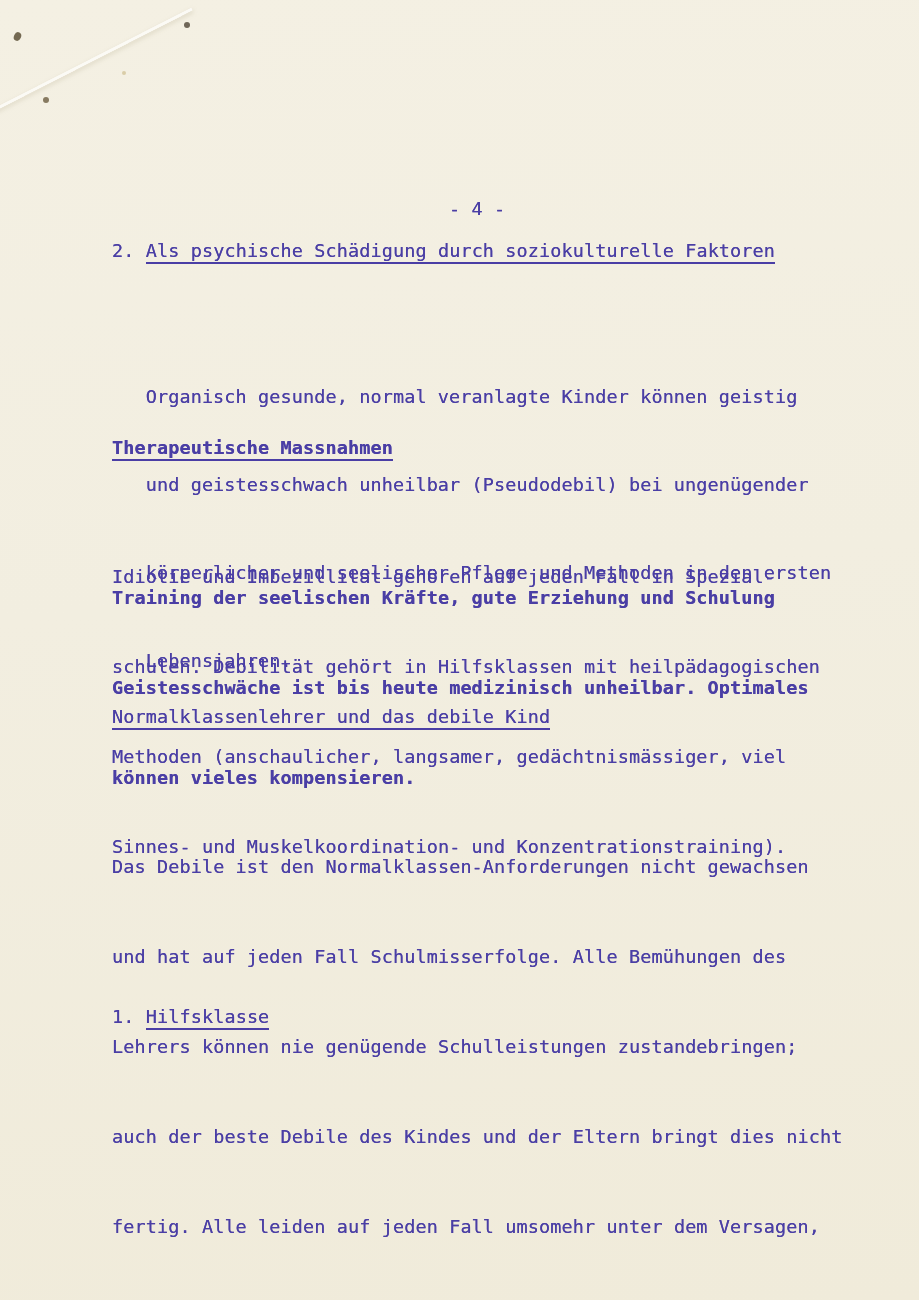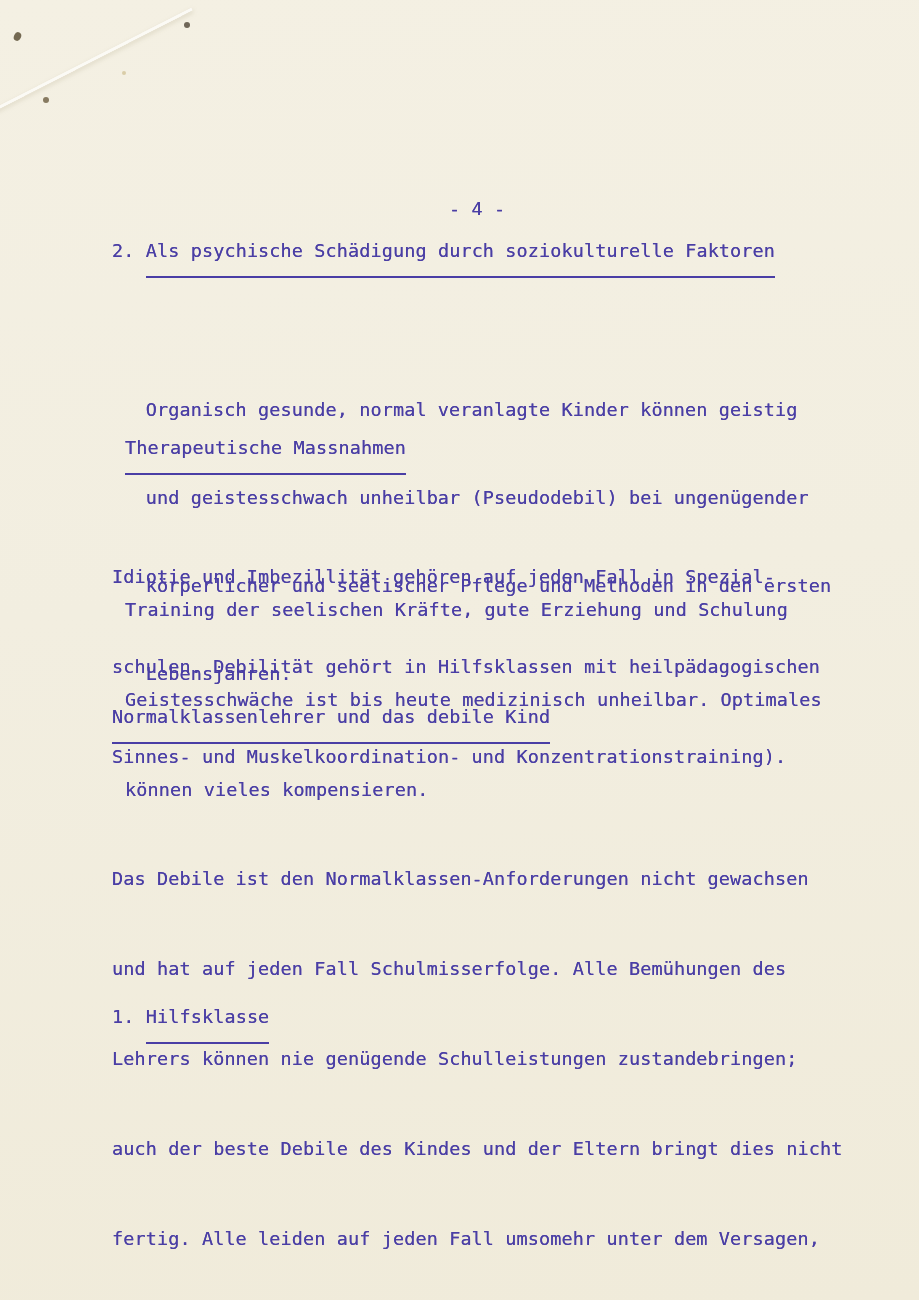--- a/index.html
+++ b/index.html
@@ -14,27 +14,27 @@
     letter-spacing: 0.1px;
     color: #4a3ea5;
     text-shadow: 0 0 0.5px rgba(72,60,163,0.85);
   }
   .block { position: absolute; white-space: pre; }
   .line  { white-space: pre; }
   .underlined {
     display: inline-block;
     line-height: 1.1;
     border-bottom: 2px solid currentColor;
-    padding-bottom: 15px;
+    padding-bottom: 1px;
   }
   .indent { padding-left: 33.7px; }
 
   .pagenum   { left: 449px; top: 136px; line-height: 29px; }
   .sec-two   { left: 112px; top: 177px; line-height: 29.3px; }
-  .sec-ther  { left: 125px; top: 373px; line-height: 30px; }
+  .sec-ther  { left: 112px; top: 373px; line-height: 30px; font-weight: bold; }
   .sec-idio  { left: 112px; top: 502px; line-height: 30px; }
   .sec-norm  { left: 112px; top: 642px; line-height: 30px; }
   .sec-hilf  { left: 112px; top: 942px; line-height: 29.8px; }
 
   
   .crease {
     position: absolute; left: -35px; top: 62px;
     width: 240px; height: 3px;
     background: rgba(255,255,255,0.65);
     box-shadow: 0 2px 4px rgba(176,166,136,0.35);
@@ -76,20 +76,21 @@
     <div>
       <div class="line">Training der seelischen Kräfte, gute Erziehung und Schulung</div>
       <div class="line">Geistesschwäche ist bis heute medizinisch unheilbar. Optimales</div>
       <div class="line">können vieles kompensieren.</div>
     </div>
   </div>
 
   <div class="block sec-idio">
     <div class="line">Idiotie und Imbezillität gehören auf jeden Fall in Spezial-</div>
     <div class="line">schulen. Debilität gehört in Hilfsklassen mit heilpädagogischen</div>
+    <div class="line">Methoden (anschaulicher, langsamer, gedächtnismässiger, viel</div>
     <div class="line">Sinnes- und Muskelkoordination- und Konzentrationstraining).</div>
   </div>
 
   <div class="block sec-norm">
     <div class="line"><span class="underlined">Normalklassenlehrer und das debile Kind</span></div>
     <div>
       <div class="line">Das Debile ist den Normalklassen-Anforderungen nicht gewachsen</div>
       <div class="line">und hat auf jeden Fall Schulmisserfolge. Alle Bemühungen des</div>
       <div class="line">Lehrers können nie genügende Schulleistungen zustandebringen;</div>
       <div class="line">auch der beste Debile des Kindes und der Eltern bringt dies nicht</div>

